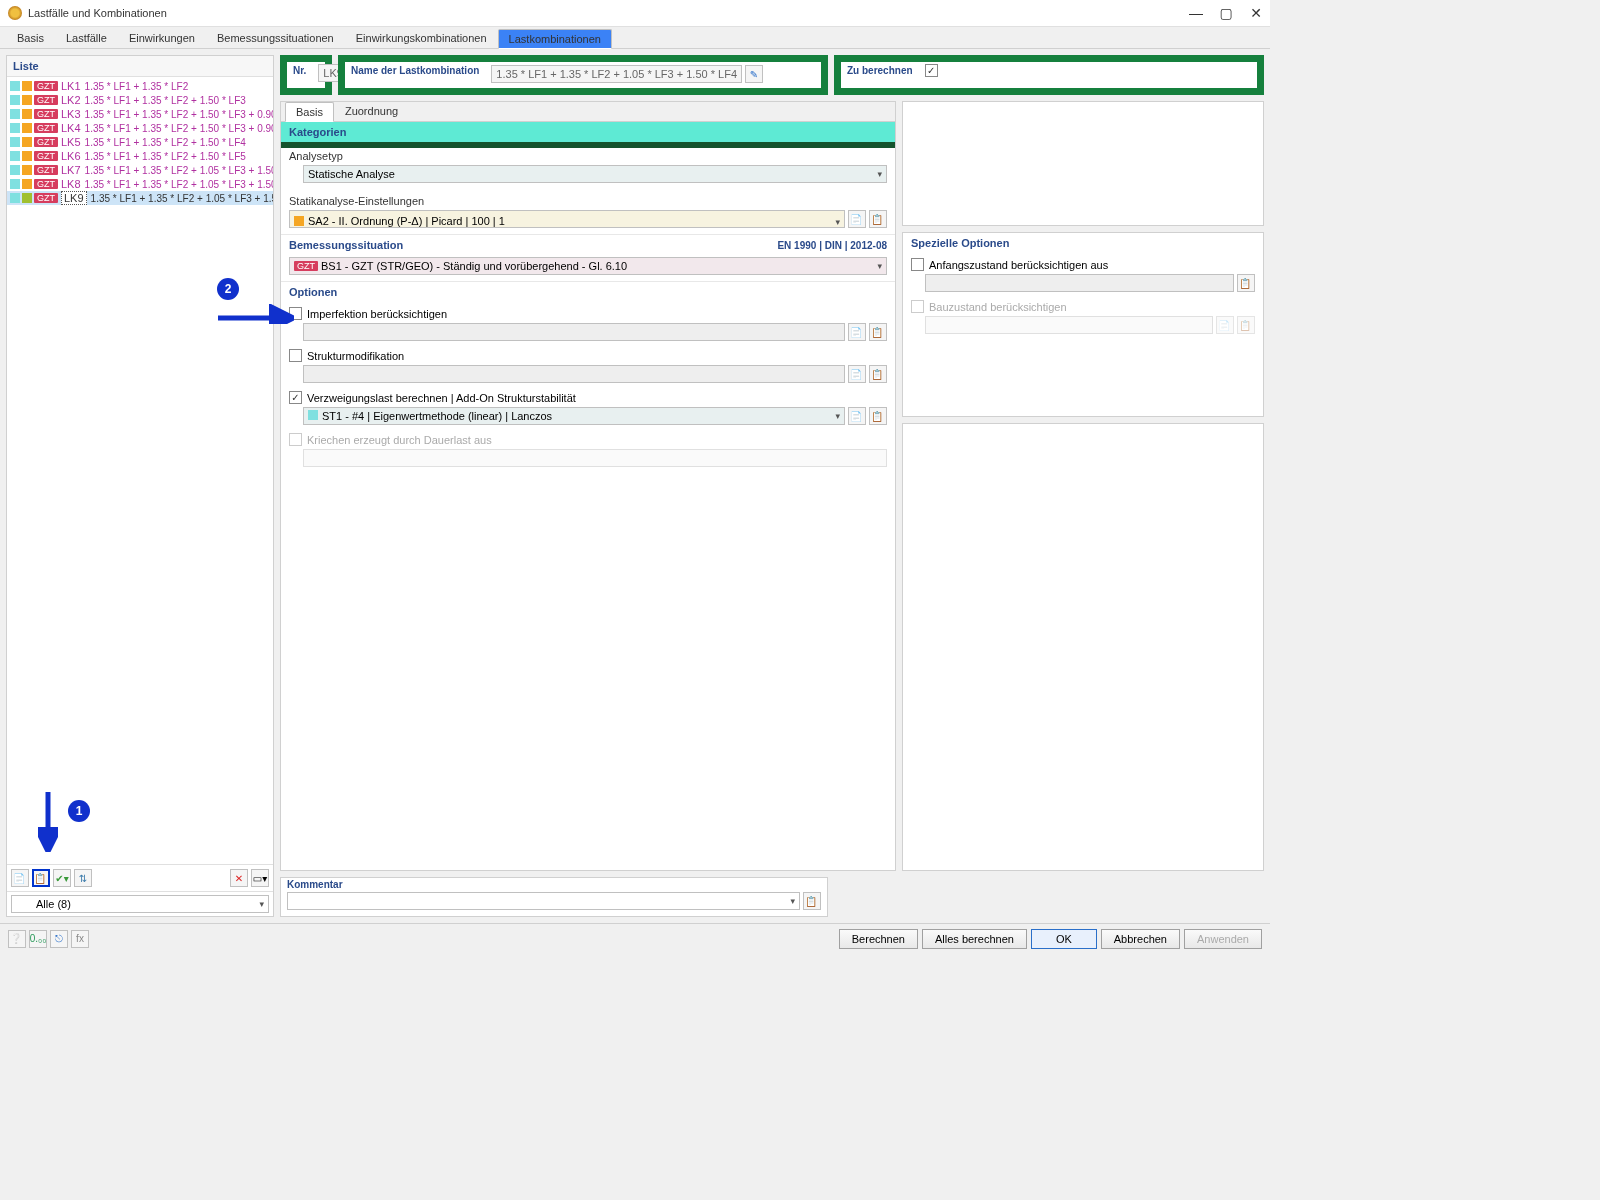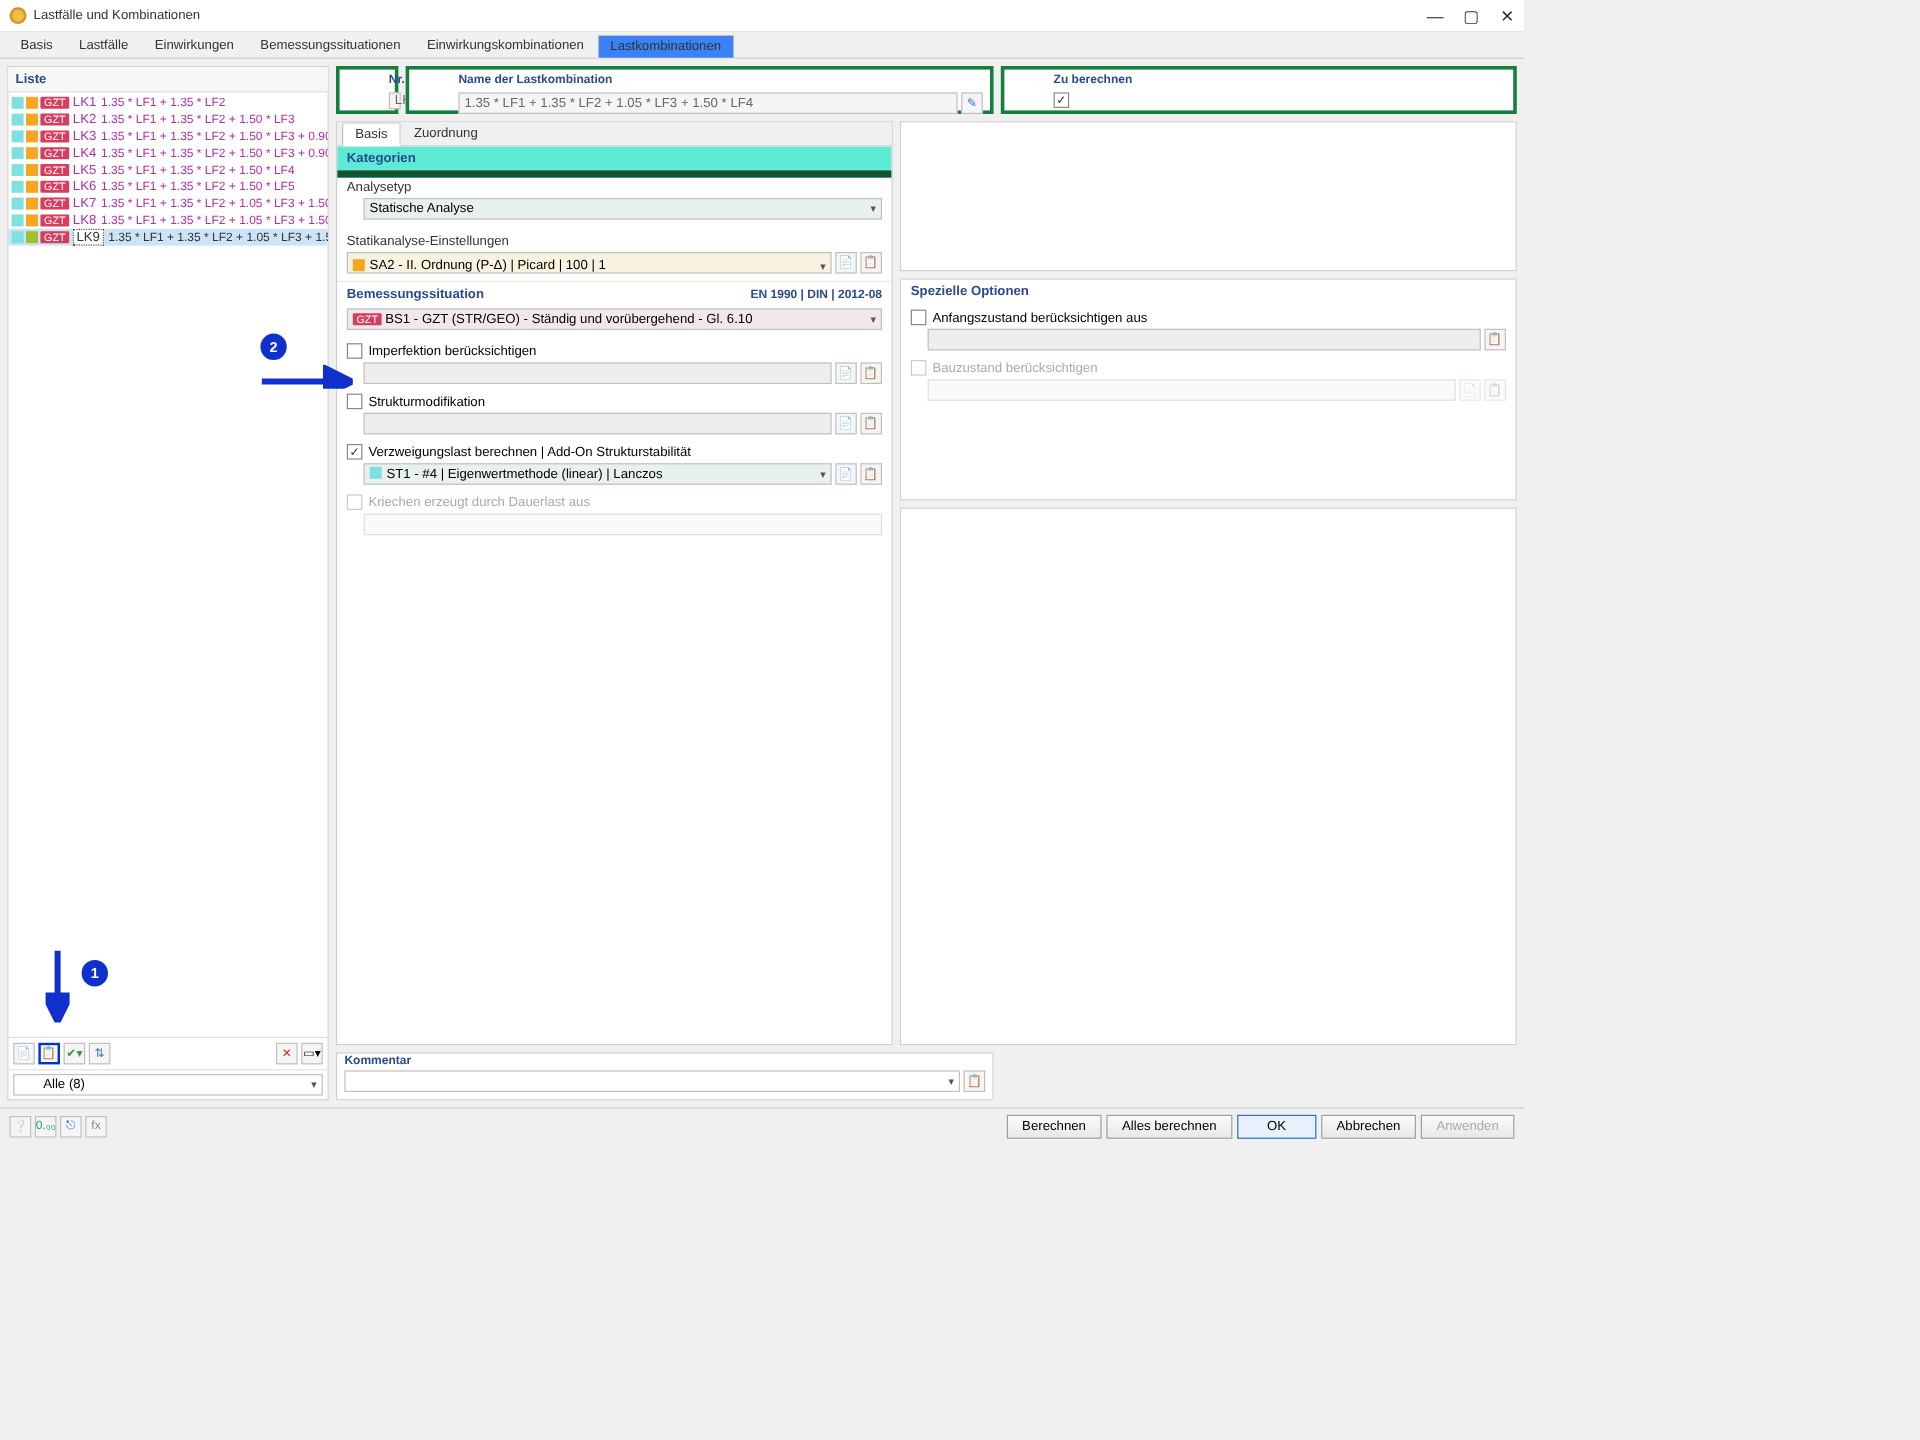--- a/index.html
+++ b/index.html
@@ -38,35 +38,35 @@
 .left-toolbar { padding: 4px; border-top: 1px solid #e0e0e0; display: flex; gap: 3px; align-items: center; }
 .tb-btn { width: 18px; height: 18px; border: 1px solid #c0c0c0; background: #f5f5f5; display: inline-flex; align-items: center; justify-content: center; font-size: 10px; cursor: pointer; }
 .tb-btn.highlighted { border: 2px solid #0033cc; }
 .left-filter { padding: 3px 4px; border-top: 1px solid #e0e0e0; }
 .filter-select { width: 100%; height: 18px; border: 1px solid #c0c0c0; background: #fff; padding: 0 4px; display: flex; align-items: center; justify-content: space-between; }
 .chev { font-size: 9px; color: #555; }
 
 
 .right-area { flex: 1; display: flex; flex-direction: column; gap: 6px; }
 .top-row { display: flex; gap: 6px; height: 40px; }
-.field-box { background: #fff; border: 3px solid #15803d; display: flex; flex-direction: column; padding-left: 35px; }
+.field-box { background: #fff; border: 7px solid #15803d; display: flex; flex-direction: row; }
 .field-label { color: #2a4a8a; font-weight: bold; padding: 3px 6px; font-size: 10px; }
 .field-input { margin: 2px 6px 4px 6px; height: 18px; border: 1px solid #c0c0c0; background: #f5f5f5; padding: 0 4px; display: flex; align-items: center; color: #666; }
 .nr-box { width: 52px; }
 .name-box { flex: 1; }
 .name-input-row { display: flex; align-items: center; margin: 2px 6px 4px 6px; gap: 3px; }
 .name-input-row .field-input { flex: 1; margin: 0; }
 .calc-box { width: 430px; }
 .calc-content { padding: 2px 6px; }
 .checkbox { width: 13px; height: 13px; border: 1px solid #888; background: #fff; display: inline-flex; align-items: center; justify-content: center; font-size: 10px; color: #333; }
 
 
 .sub-area { flex: 1; display: flex; gap: 6px; min-height: 0; }
 .sub-left { flex: 1; background: #fff; border: 1px solid #d0d0d0; display: flex; flex-direction: column; }
-.sub-right { width: 514px; display: flex; flex-direction: column; gap: 6px; justify-content: flex-end; }
+.sub-right { width: 362px; display: flex; flex-direction: column; gap: 6px; justify-content: flex-end; }
 .sub-right-panel { background: #fff; border: 1px solid #d0d0d0; }
 .sub-right .spec { height: 185px; }
 .sub-right .mid { flex: 1; }
 
 .subtabs { display: flex; border-bottom: 1px solid #d0d0d0; background: #f0f0f0; height: 20px; align-items: flex-end; padding: 0 4px; }
 .subtab { padding: 3px 10px; cursor: pointer; border: 1px solid transparent; color: #333; }
 .subtab.active { background: #fff; border: 1px solid #c0c0c0; border-bottom-color: #fff; position: relative; top: 1px; border-radius: 2px 2px 0 0; }
 
 .section-label { color: #2a4a8a; font-weight: bold; padding: 4px 8px; }
 .section-body { padding: 2px 8px 6px 8px; }
@@ -274,20 +274,21 @@
           <div class="section-body">
             <div class="select-box" style="background:#f2e8ec">
               <span style="display:flex;align-items:center">
                   <span class="gzt-tag">GZT</span>
                   <span>BS1 - GZT (STR/GEO) - Ständig und vorübergehend - Gl. 6.10</span>
                 </span>
               <span class="chev">▾</span>
             </div>
           </div>
 
+          <div class="section-label" style="border-top:1px solid #e8e8e8">Optionen</div>
           <div class="section-body">
             <div class="opt-row">
               <span class="checkbox"></span>
               <span>Imperfektion berücksichtigen</span>
             </div>
             <div class="input-bar-row">
               <div class="input-bar"></div>
               <span class="tb-btn">📄</span>
               <span class="tb-btn">📋</span>
             </div>

